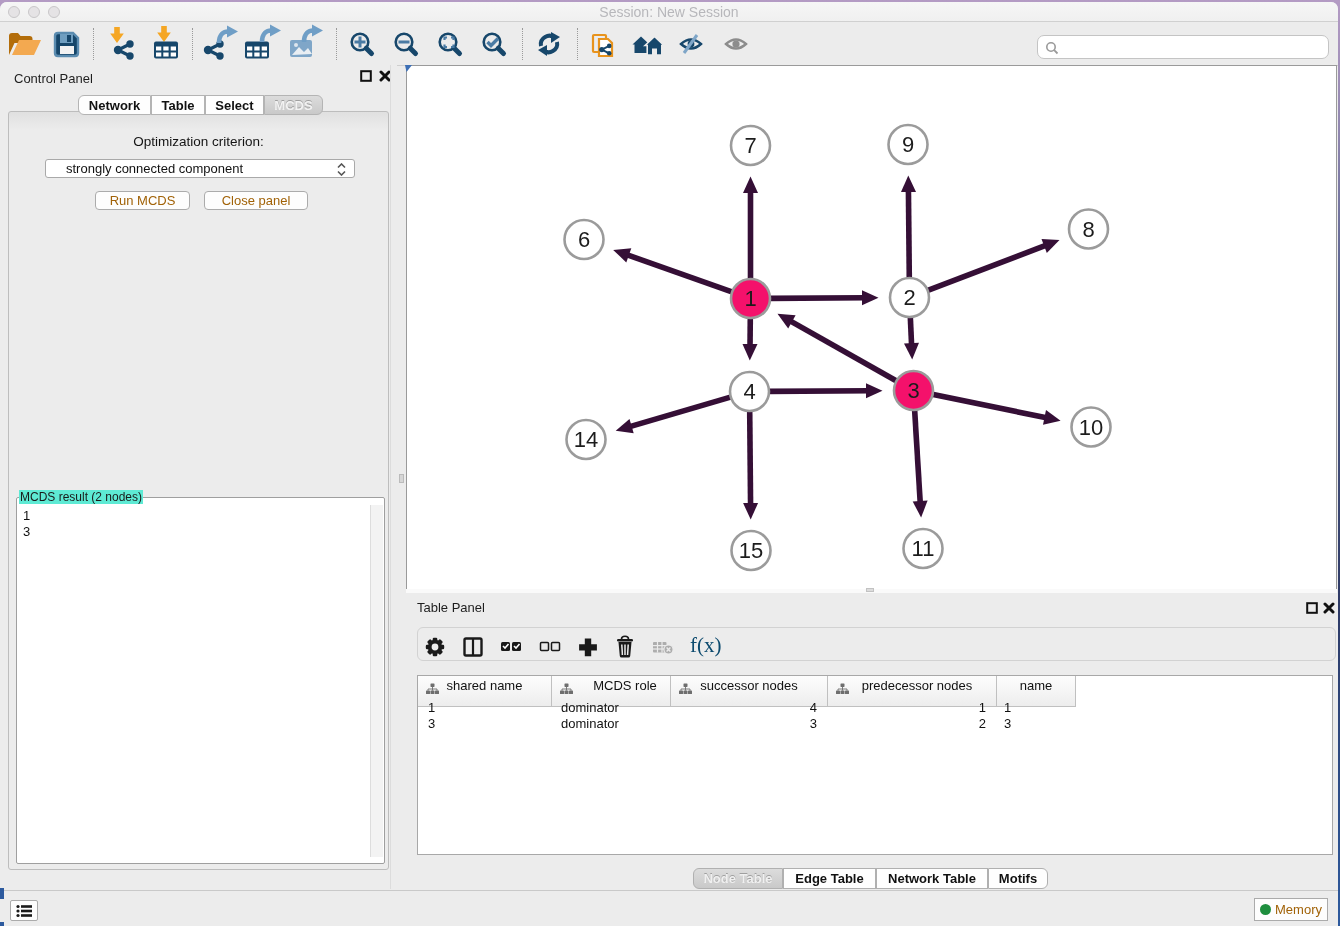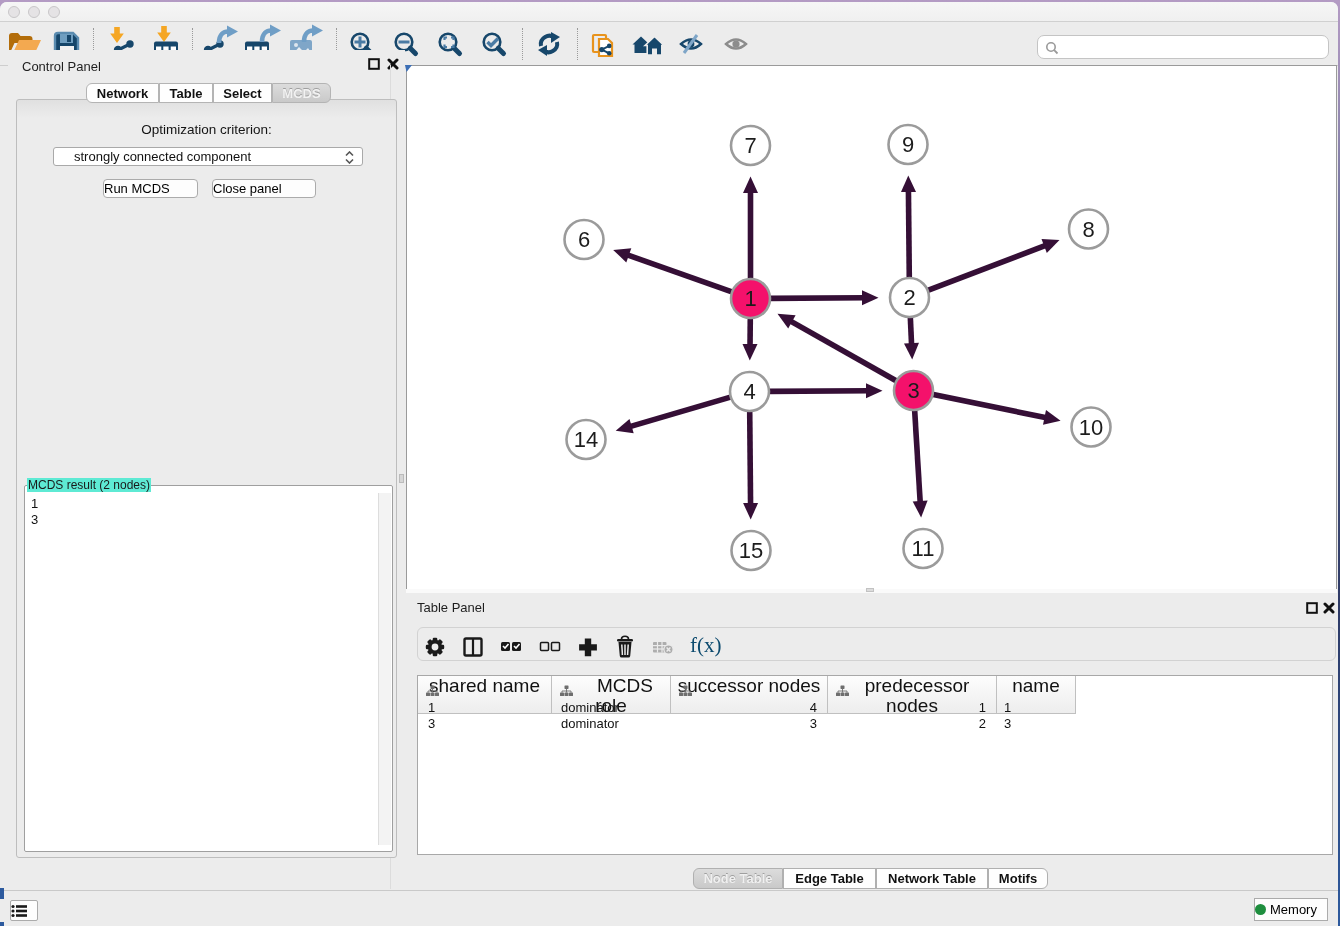--- a/index.html
+++ b/index.html
@@ -14,29 +14,29 @@
   background:#e5e3e5; border:1px solid #c8c6c8; }
 .title { position:absolute; top:2px; left:0; width:100%; text-align:center; font-size:14px; color:#b7b7bb; }
 .toolbar { position:absolute; left:0; top:20px; width:100%; height:44px; background:#ececec;
   border-bottom:1px solid #cecece; }
 .tsep { position:absolute; top:6px; width:0; height:32px; border-left:1px dotted #9a9a9a; }
 .search { position:absolute; left:1037px; top:13px; width:292px; height:24px; background:#fff;
   border:1px solid #c4c4c4; border-radius:7px; }
 .search svg { position:absolute; left:7px; top:5px; }
 
 
-.cpanel { position:absolute; left:0; top:48px; width:397px; height:825px; background:#ececec;margin-left:8px; }
+.cpanel { position:absolute; left:0; top:60px; width:397px; height:825px; background:#ececec; }
 .phead { font-size:13px; color:#1e1e1e; }
 .tab { position:absolute; top:33px; height:20px; z-index:3; background:#fefefe; border:1px solid #b4b4b4;
   font-size:13px; font-weight:bold; color:#111; text-align:center; line-height:20px; }
 .cpcontent { position:absolute; z-index:1; left:8px; top:49px; width:381px; height:759px;
   border:1px solid #bdbdbd; border-radius:3px;
   background:linear-gradient(#e0e0e0, #ececec 18px); }
 .btn { position:absolute; height:19px; background:#fdfdfd; border:1px solid #ababab; border-radius:4px;
-  font-size:13px; color:#000000; line-height:17px; }
+  font-size:13px; color:#a16207; text-align:center; line-height:17px; }
 .combo { position:absolute; left:36px; top:47px; width:310px; height:19px; background:#fff;
   border:1px solid #a9a9a9; border-radius:3px; font-size:13px; color:#111; line-height:17px; padding-left:20px; }
 fieldset.mcds { position:absolute; left:7px; top:378px; width:369px; height:374px;
   border:1px solid #9f9f9f; border-radius:2px; background:#fff; }
 fieldset.mcds legend { font-size:12px; color:#1a1a1a; margin-left:2px; padding:0 1px; background:#5eead4; }
 .mcdstext { position:absolute; left:6px; top:4px; font-size:13px; color:#111; line-height:16px; }
 .vscroll { position:absolute; right:1px; top:1px; width:13px; height:352px; background:#f3f3f3;
   border-left:1px solid #ddd; }
 
 
@@ -44,35 +44,36 @@
   border:1px solid #9a9a9a; border-bottom:none; background:#fff; }
 .ititle { position:absolute; left:0; top:0; width:100%; height:20px;
   background:linear-gradient(#f2f2f2,#d8d8d8); border-bottom:1px solid #ababab;
   text-align:center; font-size:13px; font-weight:bold; color:#333; line-height:20px; }
 .light { position:absolute; top:3.5px; width:13px; height:13px; border-radius:50%; }
 
 
 .tpanel { position:absolute; left:406px; top:593px; width:931px; height:294px; background:#ececec; }
 .ttable { position:absolute; left:11px; top:80px; width:916px; height:180px; background:#fff;
   border:1px solid #a8a8a8; }
-.th { position:absolute; top:0; height:38px; background:linear-gradient(#fdfdfd,#ededed);
-  border-right:1px solid #c0c0c0; border-bottom:1px solid #c0c0c0; font-size:19px; color:#111;
+.th { position:absolute; top:0; height:31px; background:linear-gradient(#fdfdfd,#ededed);
+  border-right:1px solid #c0c0c0; border-bottom:1px solid #c0c0c0; font-size:13px; color:#111;
   text-align:center; line-height:20px; }
 .td { position:absolute; font-size:13px; color:#111; height:16px; line-height:16px; }
 .btab { position:absolute; top:0; height:21px; background:#fefefe; border:1px solid #b0b0b0;
   font-size:13px; font-weight:bold; color:#111; text-align:center; line-height:20px; }
 .statusbar { position:absolute; left:0; top:888px; width:100%; height:36px; background:#ececec;
   border-top:1px solid #c9c9c9; }
 </style></head>
 <body>
 <div class="appwin">
   <div class="titlebar">
     <div class="tl" style="left:8px"></div>
     <div class="tl" style="left:28px"></div>
     <div class="tl" style="left:48px"></div>
+    <div class="title">Session: New Session</div>
   </div>
   <div class="toolbar">
     <svg width="760" height="44" viewBox="0 22 760 44" style="position:absolute;left:0;top:0">
         <path d="M 9 55 V 36 q 0 -3 3 -3 h 6 l 2.5 3 h 9 q 3 0 3 3 v 4 h -18 z" fill="#b36d0a"></path>
         <path d="M 12 55 L 19 40 h 22 L 34 55 Z" fill="#f3a950"></path>
         <path d="M 55 36 q 0 -3 3 -3 h 15 l 5 5 v 15 q 0 3 -3 3 h -17 q -3 0 -3 -3 z" fill="#16466a" stroke="#5b8cb0" stroke-width="2.4"></path>
         <rect x="60" y="34" width="13" height="9" fill="#6f9ec0"></rect>
         <rect x="67" y="35" width="4" height="7" fill="#16466a"></rect>
         <rect x="60" y="46" width="14" height="8" fill="#f2f2f2"></rect>
         <path d="M 114.2 27 h 5.6 v 6.5 h 4 L 117 43 L 110.2 33.5 h 4 Z" fill="#f5a623"></path>

